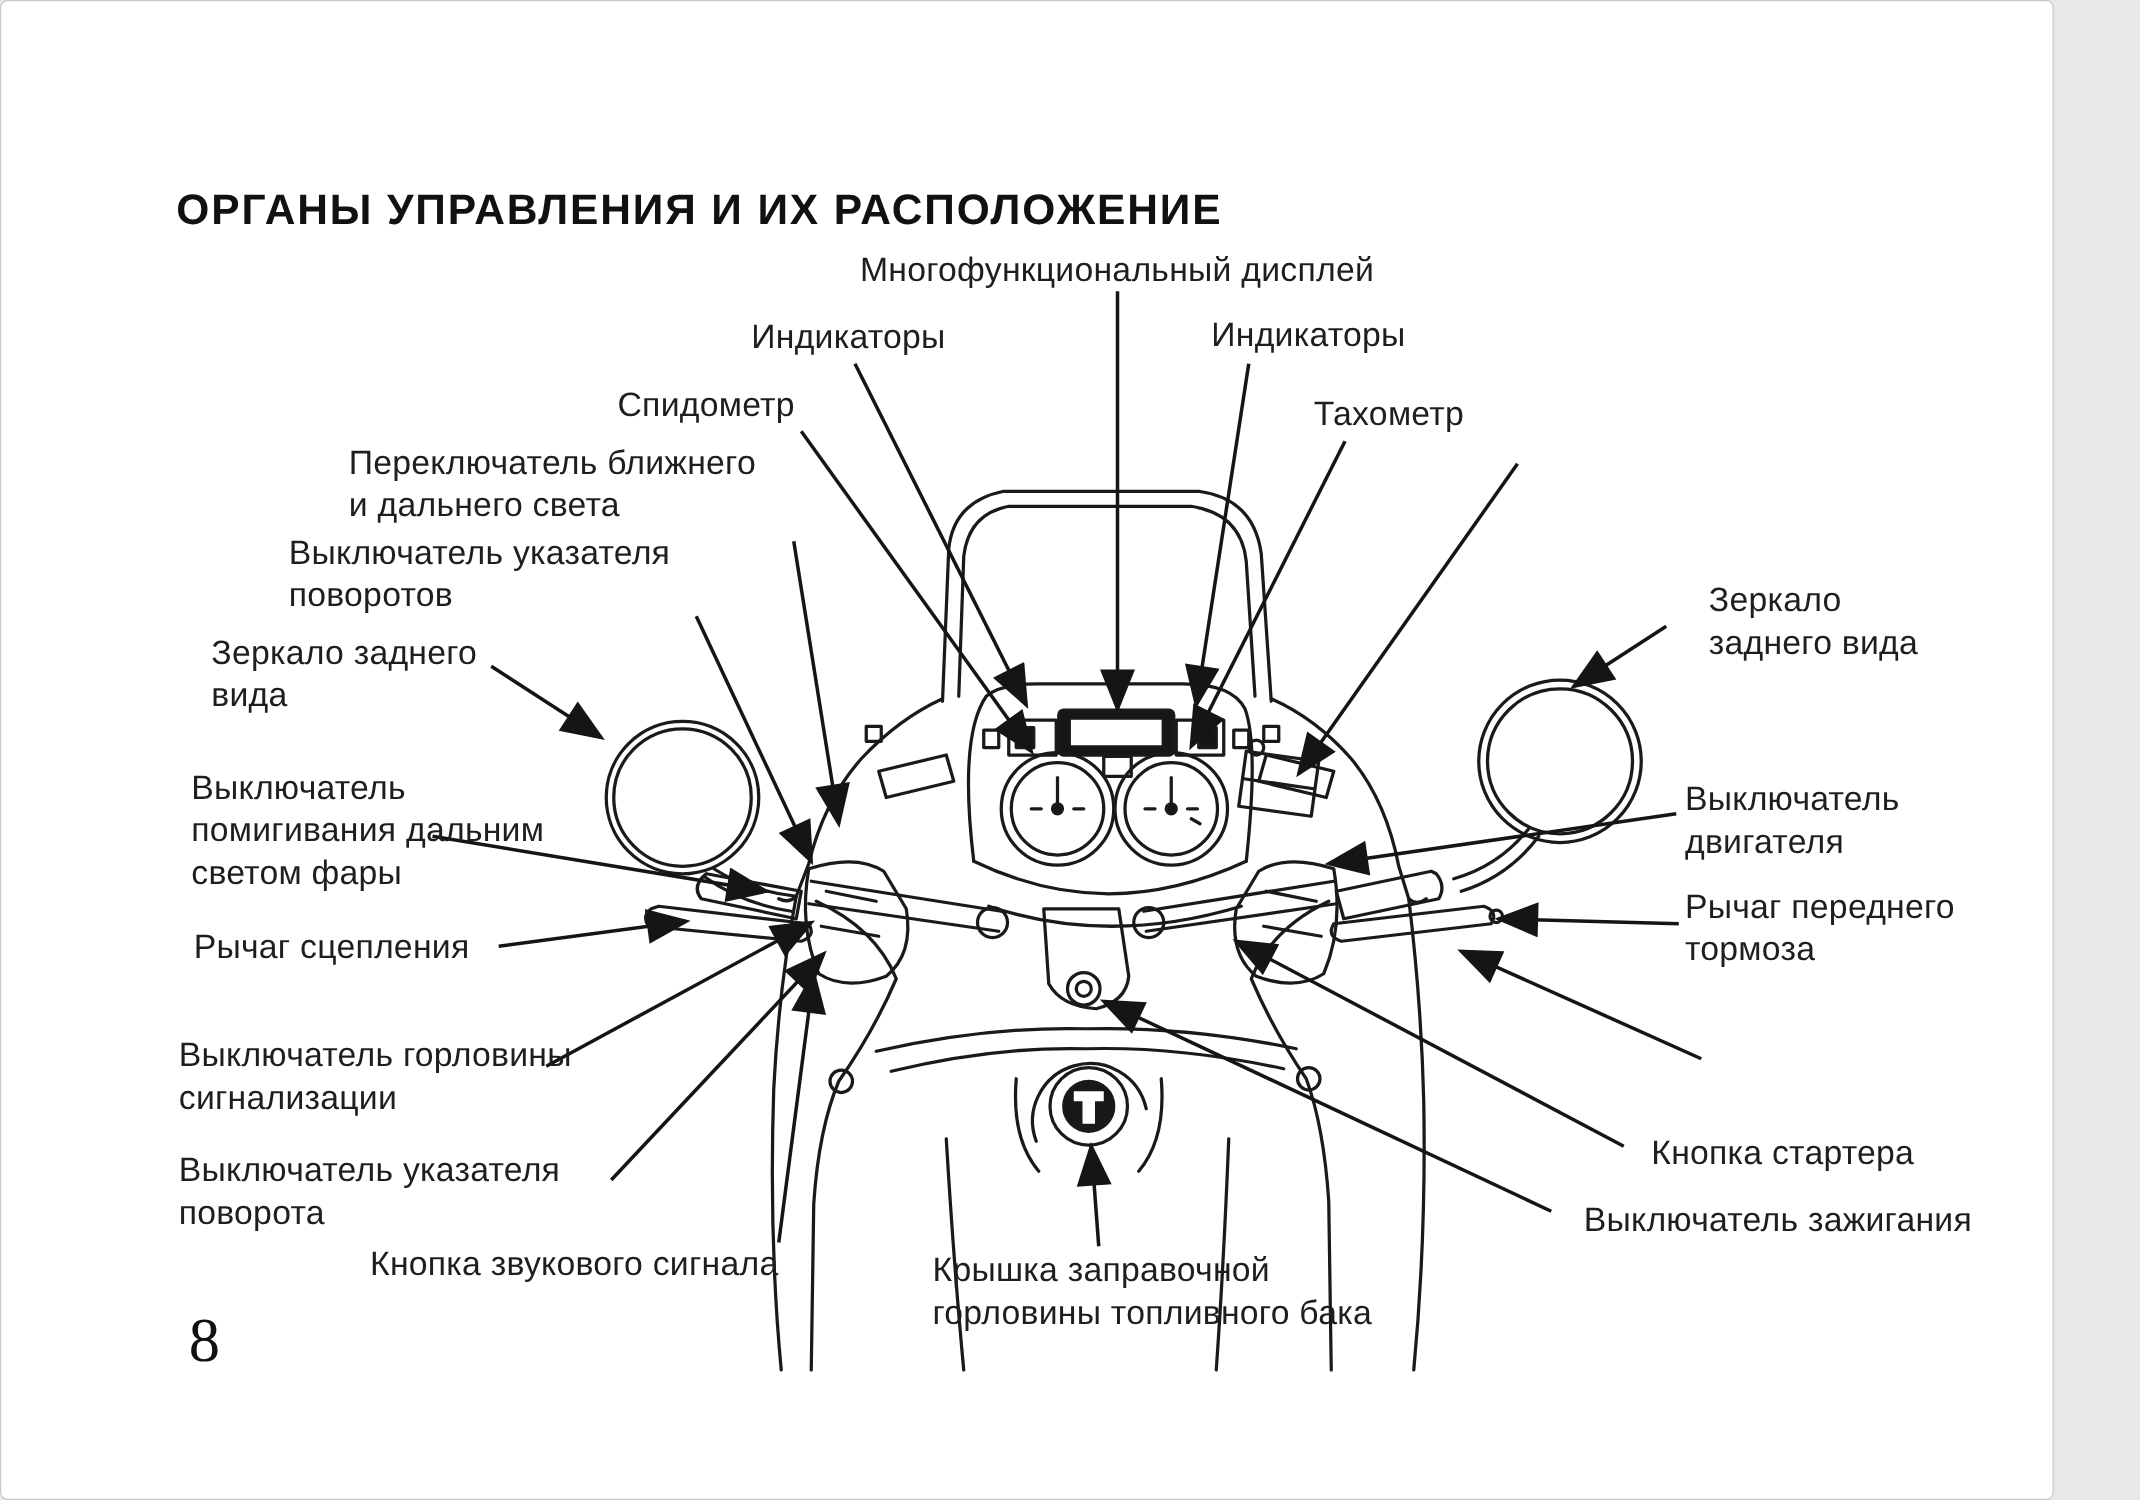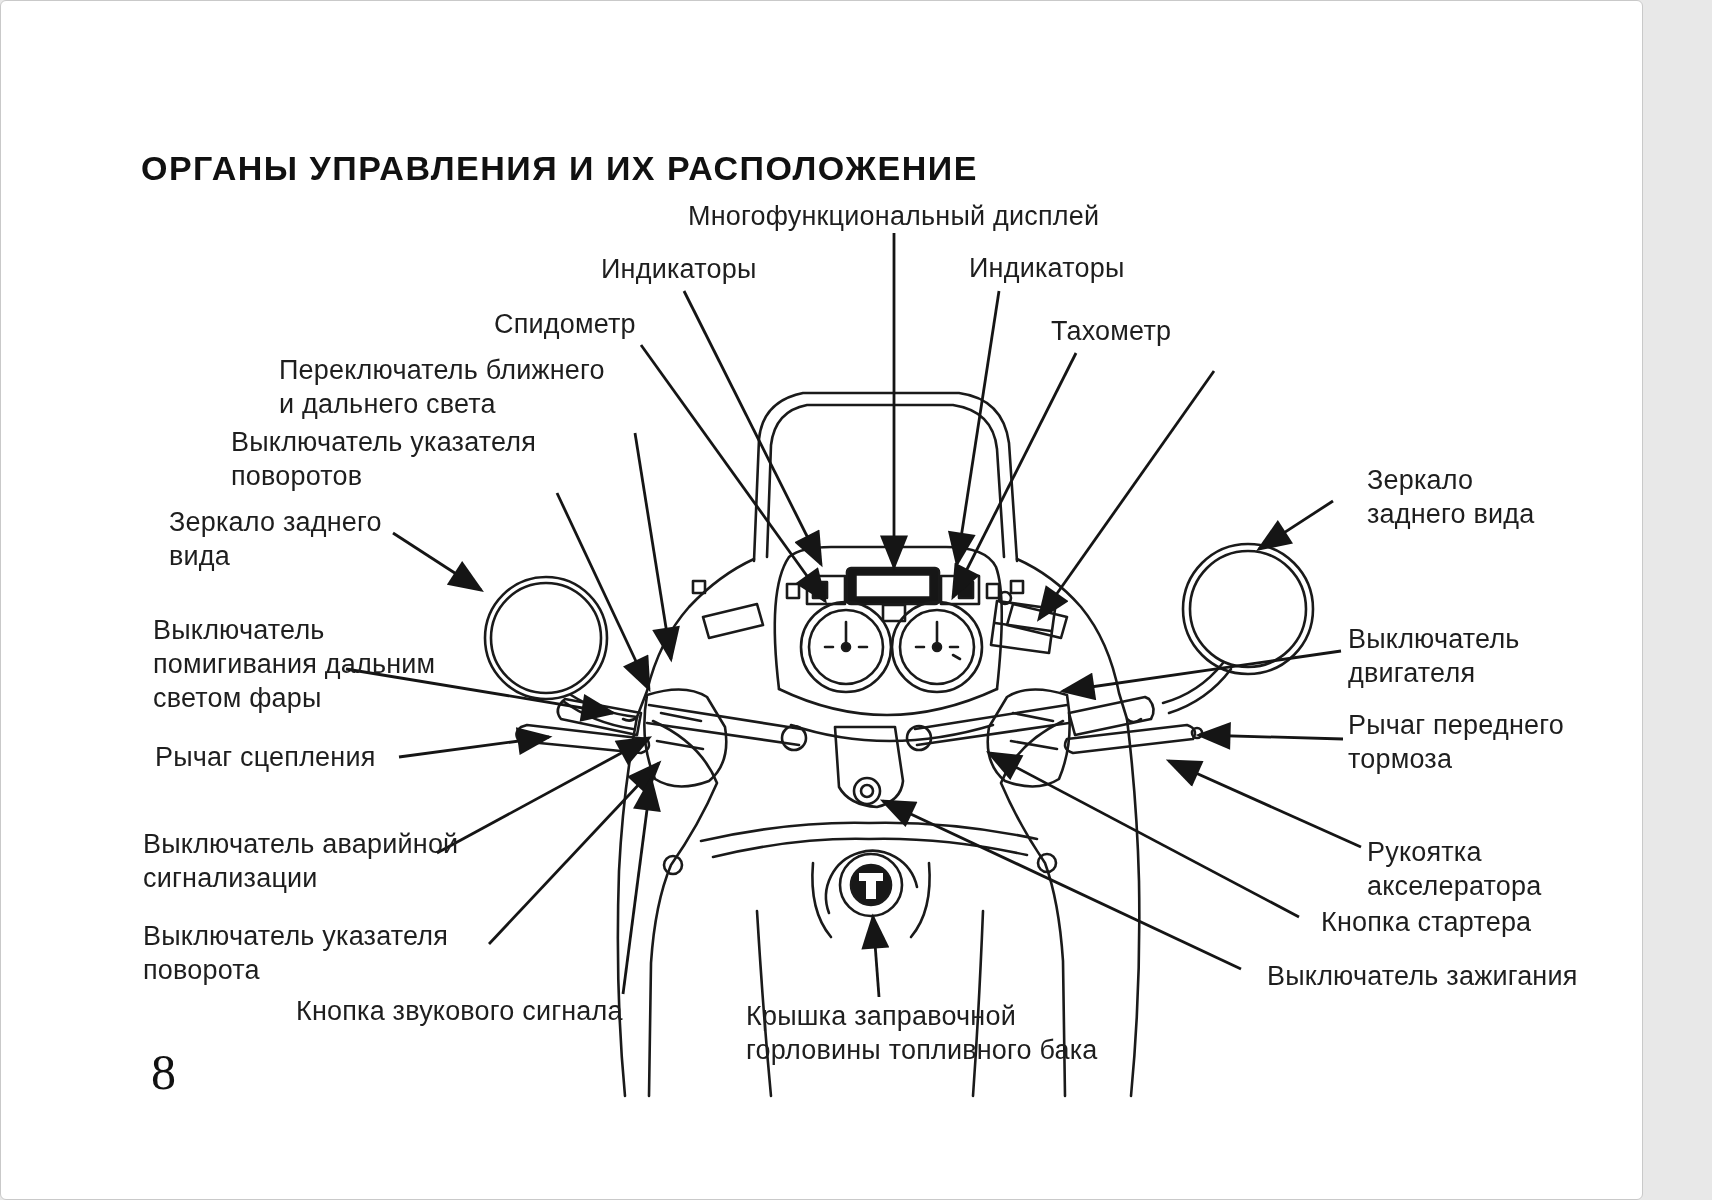--- a/index.html
+++ b/index.html
@@ -216,25 +216,23 @@
   <div id="lbl-mirror-l" class="lbl">Зеркало  заднего
 вида</div>
   <div id="lbl-flash" class="lbl">Выключатель
 помигивания дальним
 светом фары</div>
   <div id="lbl-clutch" class="lbl">Рычаг сцепления</div>
   <div id="lbl-engine-stop" class="lbl">Выключатель
 двигателя</div>
   <div id="lbl-front-brake" class="lbl">Рычаг  переднего
 тормоза</div>
-  <div id="lbl-throttle" class="lbl">Рукоятка
-акселератора</div>
   <div id="lbl-starter" class="lbl">Кнопка стартера</div>
   <div id="lbl-ignition" class="lbl">Выключатель зажигания</div>
-  <div id="lbl-hazard" class="lbl">Выключатель аварийной
+  <div id="lbl-hazard" class="lbl">Выключатель горловины
 сигнализации</div>
   <div id="lbl-turn2" class="lbl">Выключатель указателя
 поворота</div>
   <div id="lbl-horn" class="lbl">Кнопка звукового сигнала</div>
   <div id="lbl-fuelcap" class="lbl">Крышка заправочной
 горловины топливного бака</div>
 
   <div id="page-number">8</div>
 </div>
 

